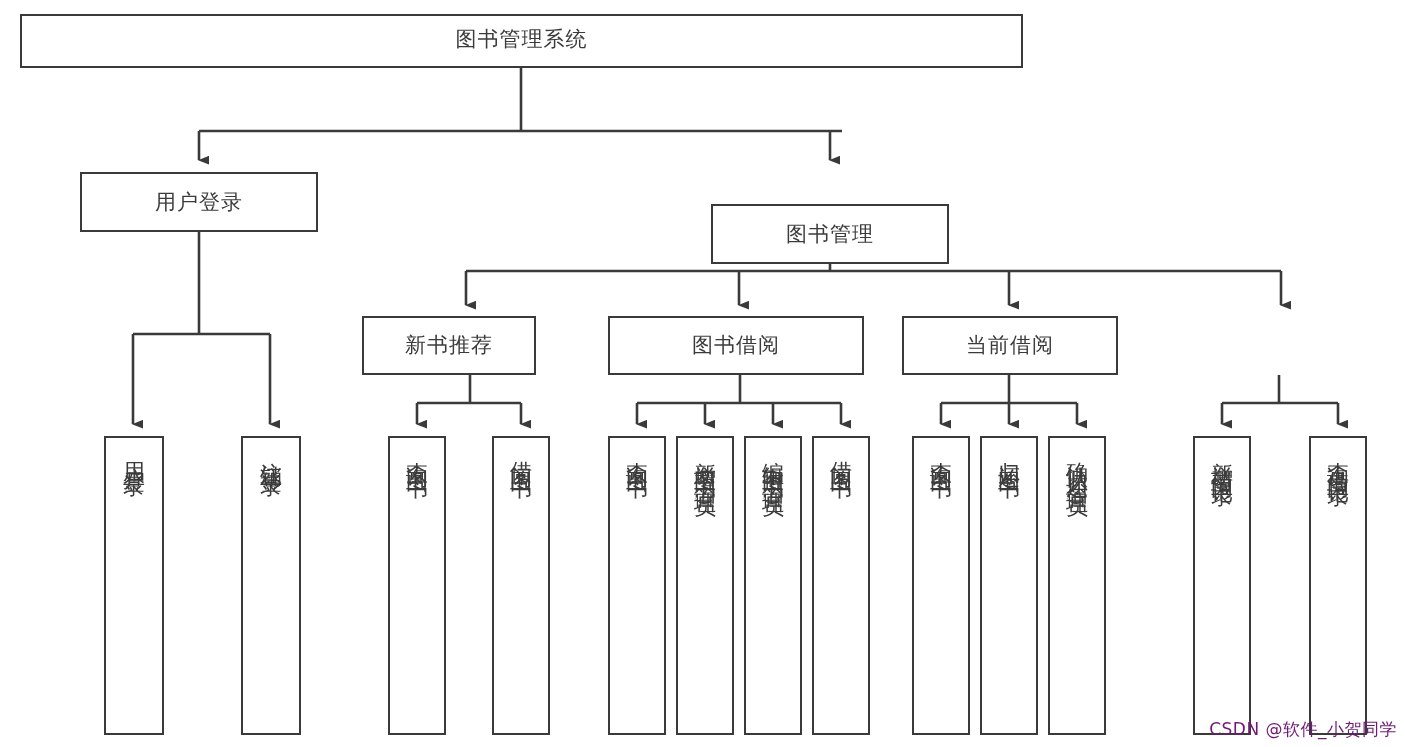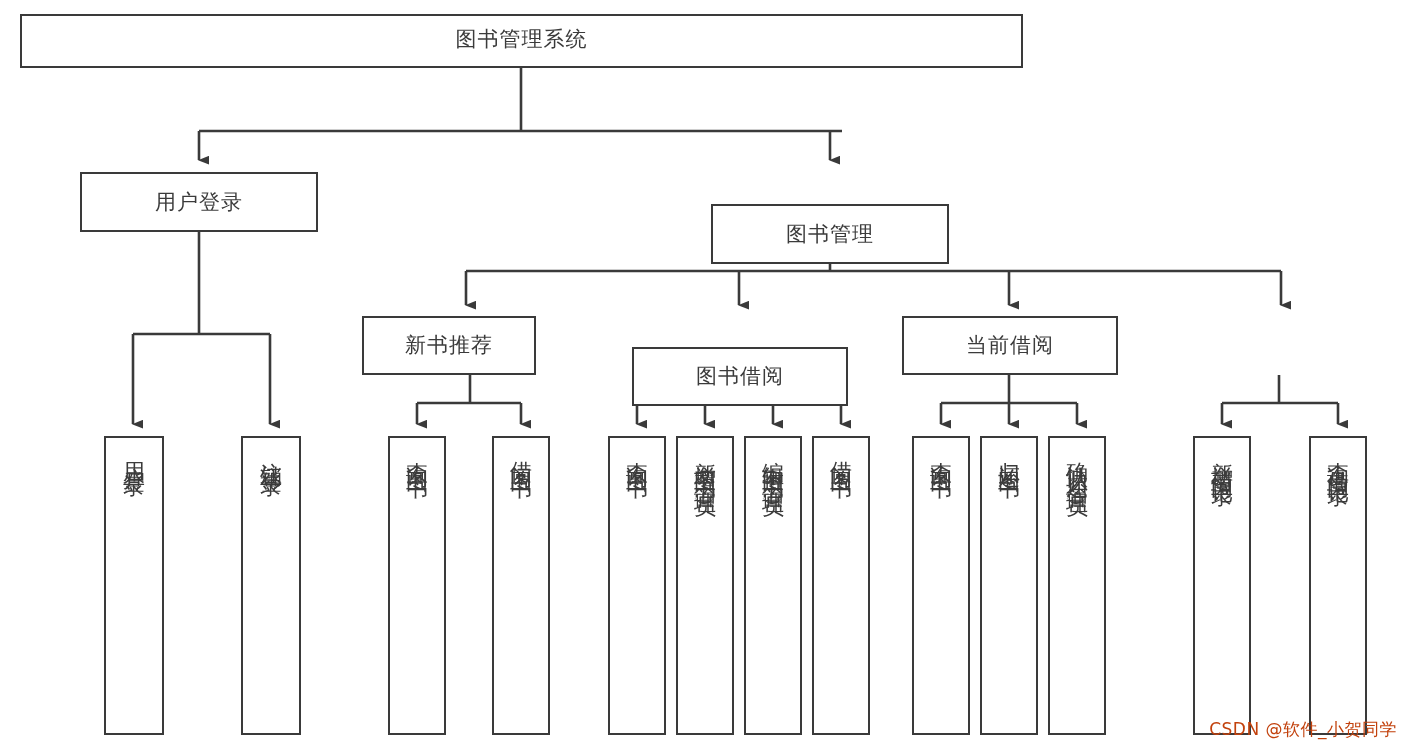--- a/index.html
+++ b/index.html
@@ -55,21 +55,21 @@
     font-size: 22px;
     letter-spacing: 5px;
     line-height: 1;
     white-space: nowrap;
   }
   #watermark {
     position: absolute;
     right: 8px;
     bottom: 6px;
     font-size: 17px;
-    color: #c2410c;
+    color: #701a75;
     letter-spacing: 0.5px;
     user-select: none;
   }
 </style>
 </head>
 <body>
 
 <div id="canvas">
 
   <svg class="connectors" viewBox="0 0 1405 747">
@@ -129,21 +129,21 @@
   <div class="node horizontal" style="left:80px; top:172px; width:238px; height:60px;">
     <span class="label">用户登录</span>
   </div>
   <div class="node horizontal" style="left:711px; top:172px; width:238px; height:60px;margin-top:32px;">
     <span class="label">图书管理</span>
   </div>
 
   <div class="node horizontal" style="left:362px; top:316px; width:174px; height:59px;">
     <span class="label">新书推荐</span>
   </div>
-  <div class="node horizontal" style="left:632px; top:316px; width:216px; height:59px;margin-top:31px;">
+  <div class="node horizontal" style="left:608px; top:316px; width:256px; height:59px;">
     <span class="label">图书借阅</span>
   </div>
   <div class="node horizontal" style="left:902px; top:316px; width:216px; height:59px;">
     <span class="label">当前借阅</span>
   </div>
 
   <div class="node vertical" style="left:104px; top:436px; width:60px; height:299px;">
     <span class="label">用户登录</span>
   </div>
   <div class="node vertical" style="left:241px; top:436px; width:60px; height:299px;">

